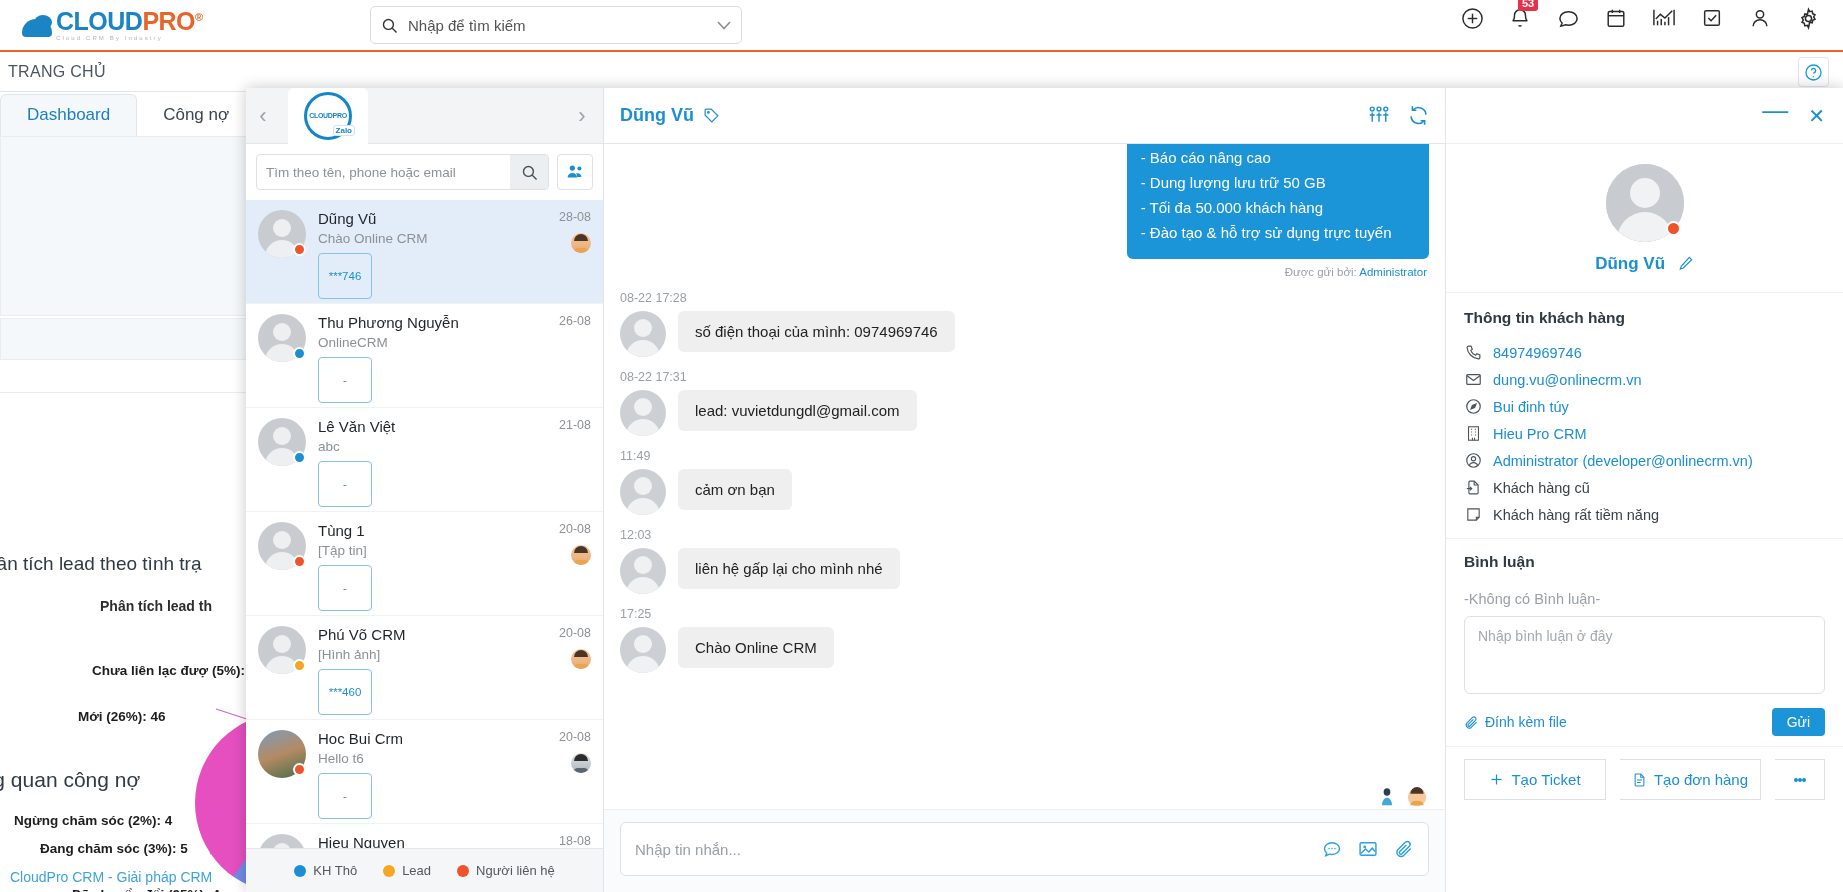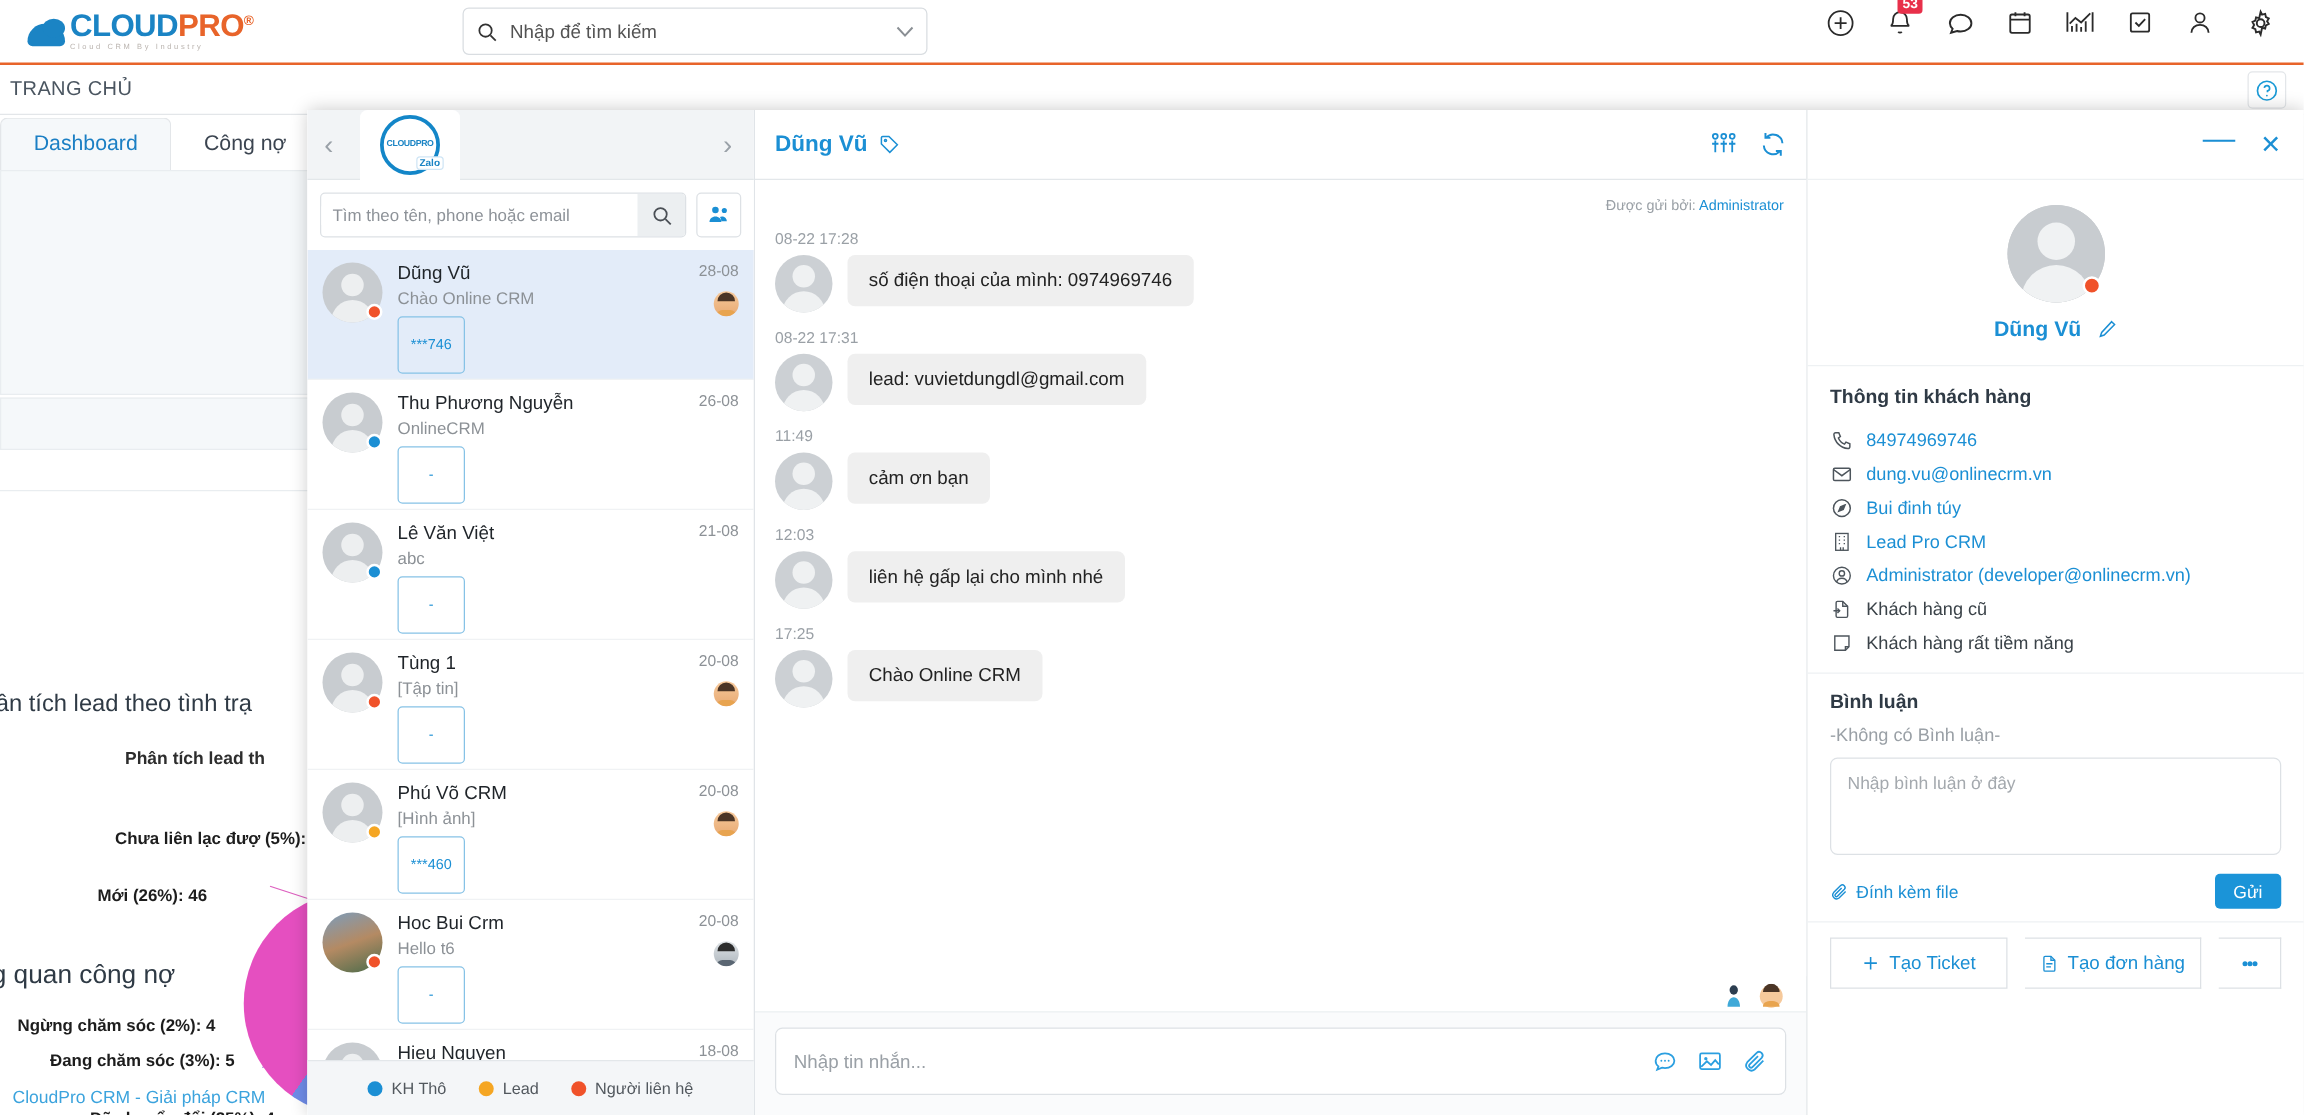--- a/index.html
+++ b/index.html
@@ -323,21 +323,21 @@
   }
   .info-name { margin-top: 12px; font-size: 17px; font-weight: bold; color: #1b8fd4; }
   .pencil { color: #1b8fd4; margin-left: 8px; font-size: 15px; cursor: pointer; }
   .info-sec { padding: 16px 18px 10px 18px; border-bottom: 1px solid #eef1f3; }
   .info-sec h4 { font-size: 15.5px; color: #2f3a45; font-weight: bold; margin-bottom: 12px; }
   .irow { display: flex; align-items: center; gap: 11px; padding: 5px 0; font-size: 14.5px; }
   .irow .ic { width: 18px; flex: 0 0 18px; color: #4d555c; display: flex; align-items: center; justify-content: center; }
   .irow .lnk { color: #1b8fd4; cursor: pointer; }
   .irow .plain { color: #3a4248; }
   .cmt-sec { padding: 14px 18px 10px 18px; border-bottom: 1px solid #eef1f3; }
-  .cmt-sec h4 { font-size: 15.5px; color: #2f3a45; font-weight: bold; margin-bottom: 10px; }
+  .cmt-sec h4 { font-size: 15.5px; color: #2f3a45; font-weight: bold; margin-bottom: 20px; }
   .cmt-none { font-size: 14.5px; color: #9aa0a6; margin-bottom: 9px; }
   .cmt-box {
     width: 100%; height: 78px; border: 1px solid #dde1e5; border-radius: 6px;
     padding: 11px 13px; font-size: 14px; color: #333; resize: none; outline: none;
     font-family: "Liberation Sans", sans-serif;
   }
   .cmt-box::placeholder { color: #a4a9ae; }
   .cmt-actions { display: flex; align-items: center; margin-top: 10px; }
   .attach { color: #1b8fd4; font-size: 14px; cursor: pointer; display: flex; align-items: center; gap: 6px; }
   .send-btn {
@@ -673,20 +673,27 @@
                 <path d="M3.5 13a8.5 8.5 0 0 0 14.8 5.2"></path>
                 <polyline points="19,22.5 19,18 14.5,18"></polyline>
               </svg>
           </span>
         </div>
       </div>
 
       <div class="chat-body">
 
         <div class="bubble-out-wrap">
+          <div class="bubble-out">
+            <div>- Tiếp thị, chăm sóc khách hàng qua Zalo</div>
+            <div>- Báo cáo nâng cao</div>
+            <div>- Dung lượng lưu trữ 50 GB</div>
+            <div>- Tối đa 50.000 khách hàng</div>
+            <div>- Đào tạo &amp; hỗ trợ sử dụng trực tuyến</div>
+          </div>
           <div class="sent-by">
             <span>Được gửi bởi:</span>
             <b>Administrator</b>
           </div>
         </div>
 
         <div class="msg-time">08-22 17:28</div>
         <div class="msg-row">
           <div class="msg-av"></div>
           <div class="bubble-in">số điện thoại của mình: 0974969746</div>
@@ -822,21 +829,21 @@
                 <line x1="8.5" y1="6" x2="10" y2="6"></line>
                 <line x1="14" y1="6" x2="15.5" y2="6"></line>
                 <line x1="8.5" y1="10" x2="10" y2="10"></line>
                 <line x1="14" y1="10" x2="15.5" y2="10"></line>
                 <line x1="8.5" y1="14" x2="10" y2="14"></line>
                 <line x1="14" y1="14" x2="15.5" y2="14"></line>
                 <line x1="10.5" y1="21.5" x2="10.5" y2="18"></line>
                 <line x1="13.5" y1="21.5" x2="13.5" y2="18"></line>
               </svg>
             </span>
-          <span class="lnk">Lead Pro CRM</span>
+          <span class="lnk">Hieu Pro CRM</span>
         </div>
 
         <div class="irow">
           <span class="ic">
               <svg width="17" height="17" viewBox="0 0 24 24" fill="none" stroke="#4d555c" stroke-width="1.6">
                 <circle cx="12" cy="12" r="9.5"></circle>
                 <circle cx="12" cy="9.5" r="3"></circle>
                 <path d="M6 19.5c.8-3 3.2-4.5 6-4.5s5.2 1.5 6 4.5"></path>
               </svg>
             </span>

